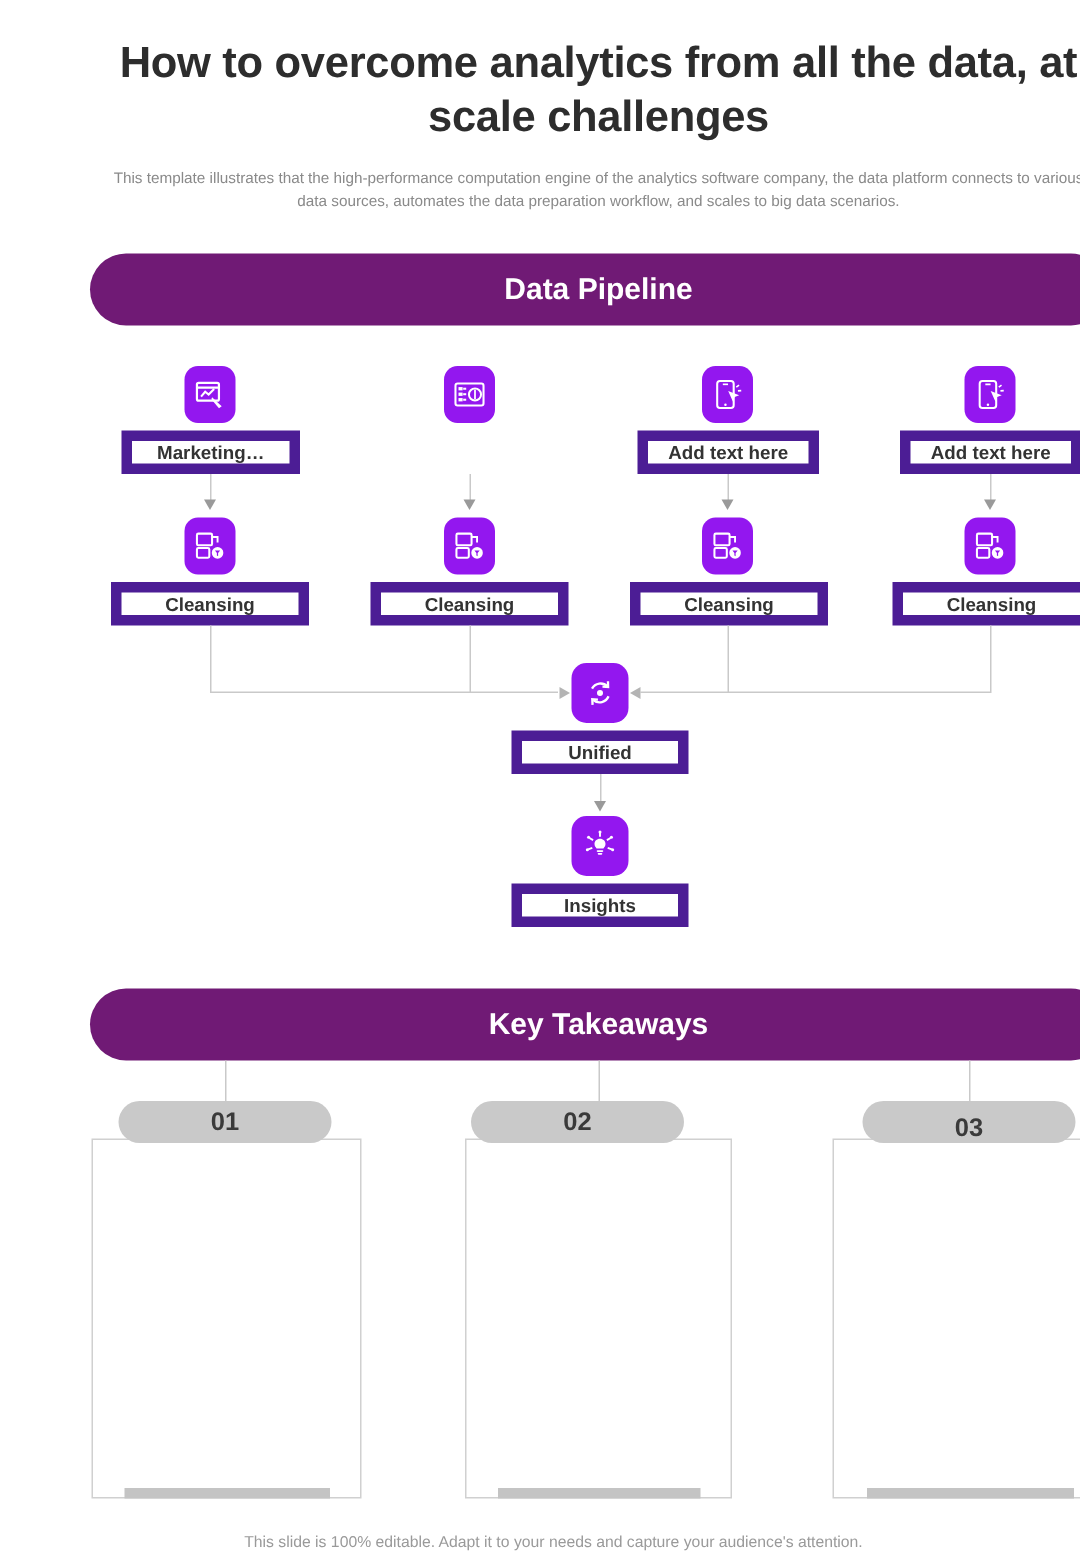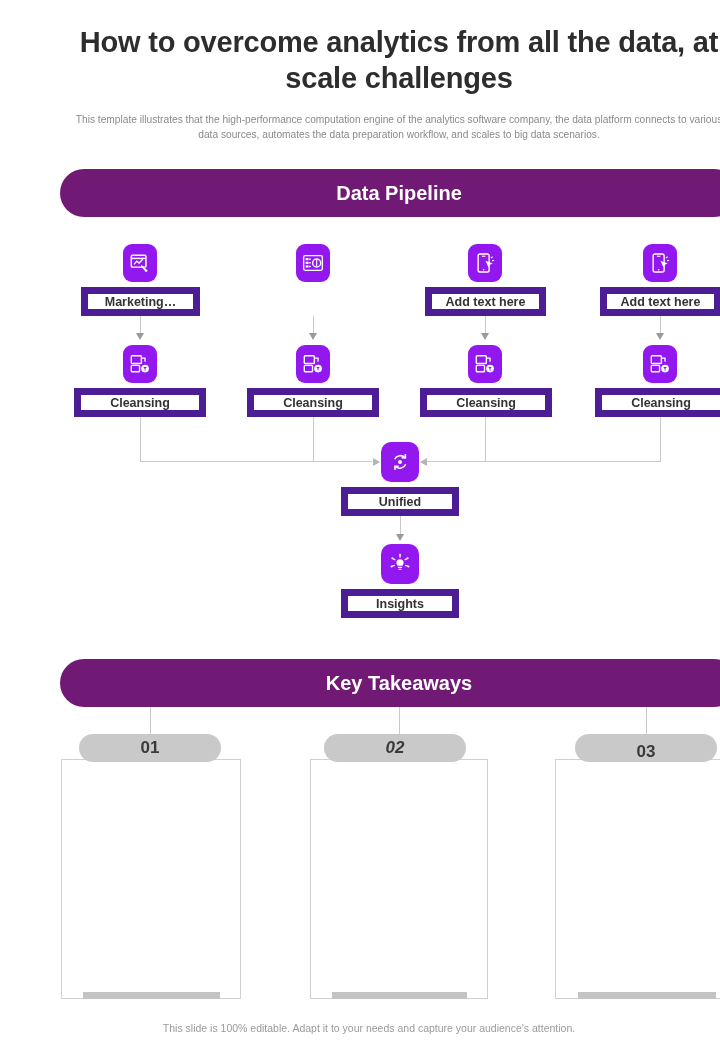--- a/index.html
+++ b/index.html
@@ -286,21 +286,21 @@
   <div class="vline" style="left:607px; top:707px; height:30px;"></div>
 
   <div class="tk-card" style="left:22px; width:180px;"></div>
   <div class="num-pill" style="left:40px;">
     <span>01</span>
   </div>
   <div class="tk-text" style="left:30px; width:164px;">Next-generation analytics platforms are built from the ground up to handle data from all the sources, at scale</div>
   <div class="tk-bar" style="left:44px; width:137px;"></div>
 
   <div class="tk-card" style="left:271px; width:178px;"></div>
-  <div class="num-pill" style="left:285px;font-style:italic;">
+  <div class="num-pill" style="left:275px;">
     <span>02</span>
   </div>
   <div class="tk-text" style="left:279px; width:162px;">This includes data coming from databases, applications, files, and other sources across the enterprise</div>
   <div class="tk-bar" style="left:293px; width:135px;"></div>
 
   <div class="tk-card" style="left:516px; width:182px;"></div>
   <div class="num-pill" style="left:536px;align-items:flex-end;">
     <span>03</span>
   </div>
   <div class="tk-text" style="left:522px; width:170px;">Self-service data preparation capabilities are built-in, where data can be easily profiled, shaped, and combined for analysis</div>

